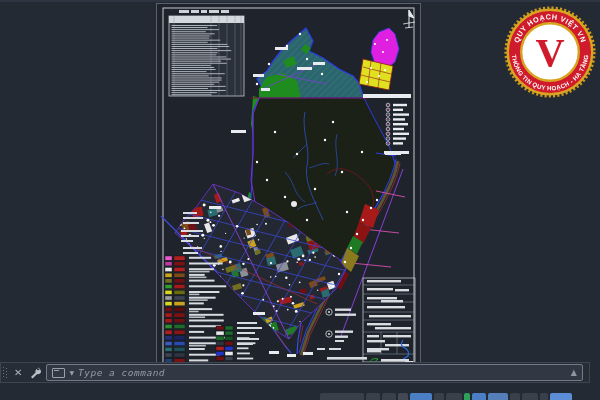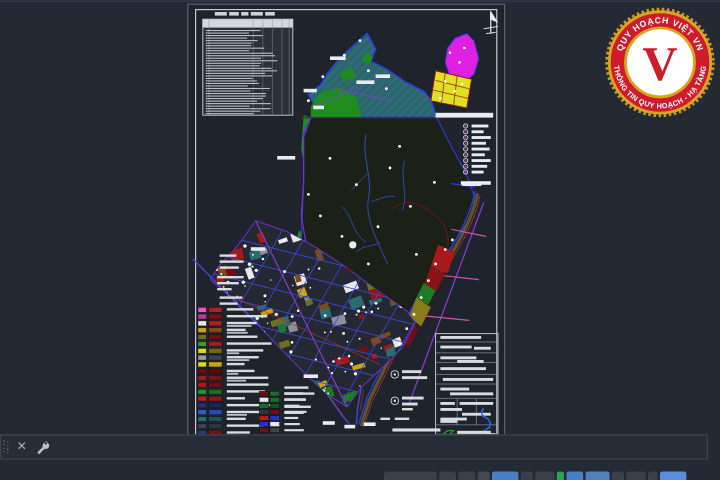--- a/index.html
+++ b/index.html
@@ -712,20 +712,26 @@
     </text>
     <text x="0" y="15" text-anchor="middle" font-family="Liberation Serif,serif" font-weight="bold" font-size="42" fill="#cf1b2b">V</text>
   </svg>
 
   <div class="cmdbar">
     <span class="grip"></span>
     <span class="cmd-close">✕</span>
     <svg width="13" height="13" viewBox="0 0 13 13">
       <path d="M2,11 l4.6-4.6 a2.8,2.8 0 1 1 1.6,1.6 L3.6,12.6 z M9.5,1.5 l-1.6,1.9 1.2,1.2 1.9-1.6 z" fill="#b9bfc6"></path>
     </svg>
+    <div class="cmd-input">
+      <span class="prompt-ico"></span>
+      <span class="caret">▼</span>
+      <span class="cmd-text">Type a command</span>
+      <span class="collapse">▲</span>
+    </div>
   </div>
 
   <div class="statusbar">
       <span class="sb" style="width: 44px; background: rgb(57, 64, 73);"></span>
       <span class="sb" style="width: 14px; background: rgb(57, 64, 73);"></span>
       <span class="sb" style="width: 14px; background: rgb(57, 64, 73);"></span>
       <span class="sb" style="width: 10px; background: rgb(66, 73, 85);"></span>
       <span class="sb" style="width: 22px; background: rgb(74, 126, 197);"></span>
       <span class="sb" style="width: 10px; background: rgb(57, 64, 73);"></span>
       <span class="sb" style="width: 16px; background: rgb(57, 64, 73);"></span>

